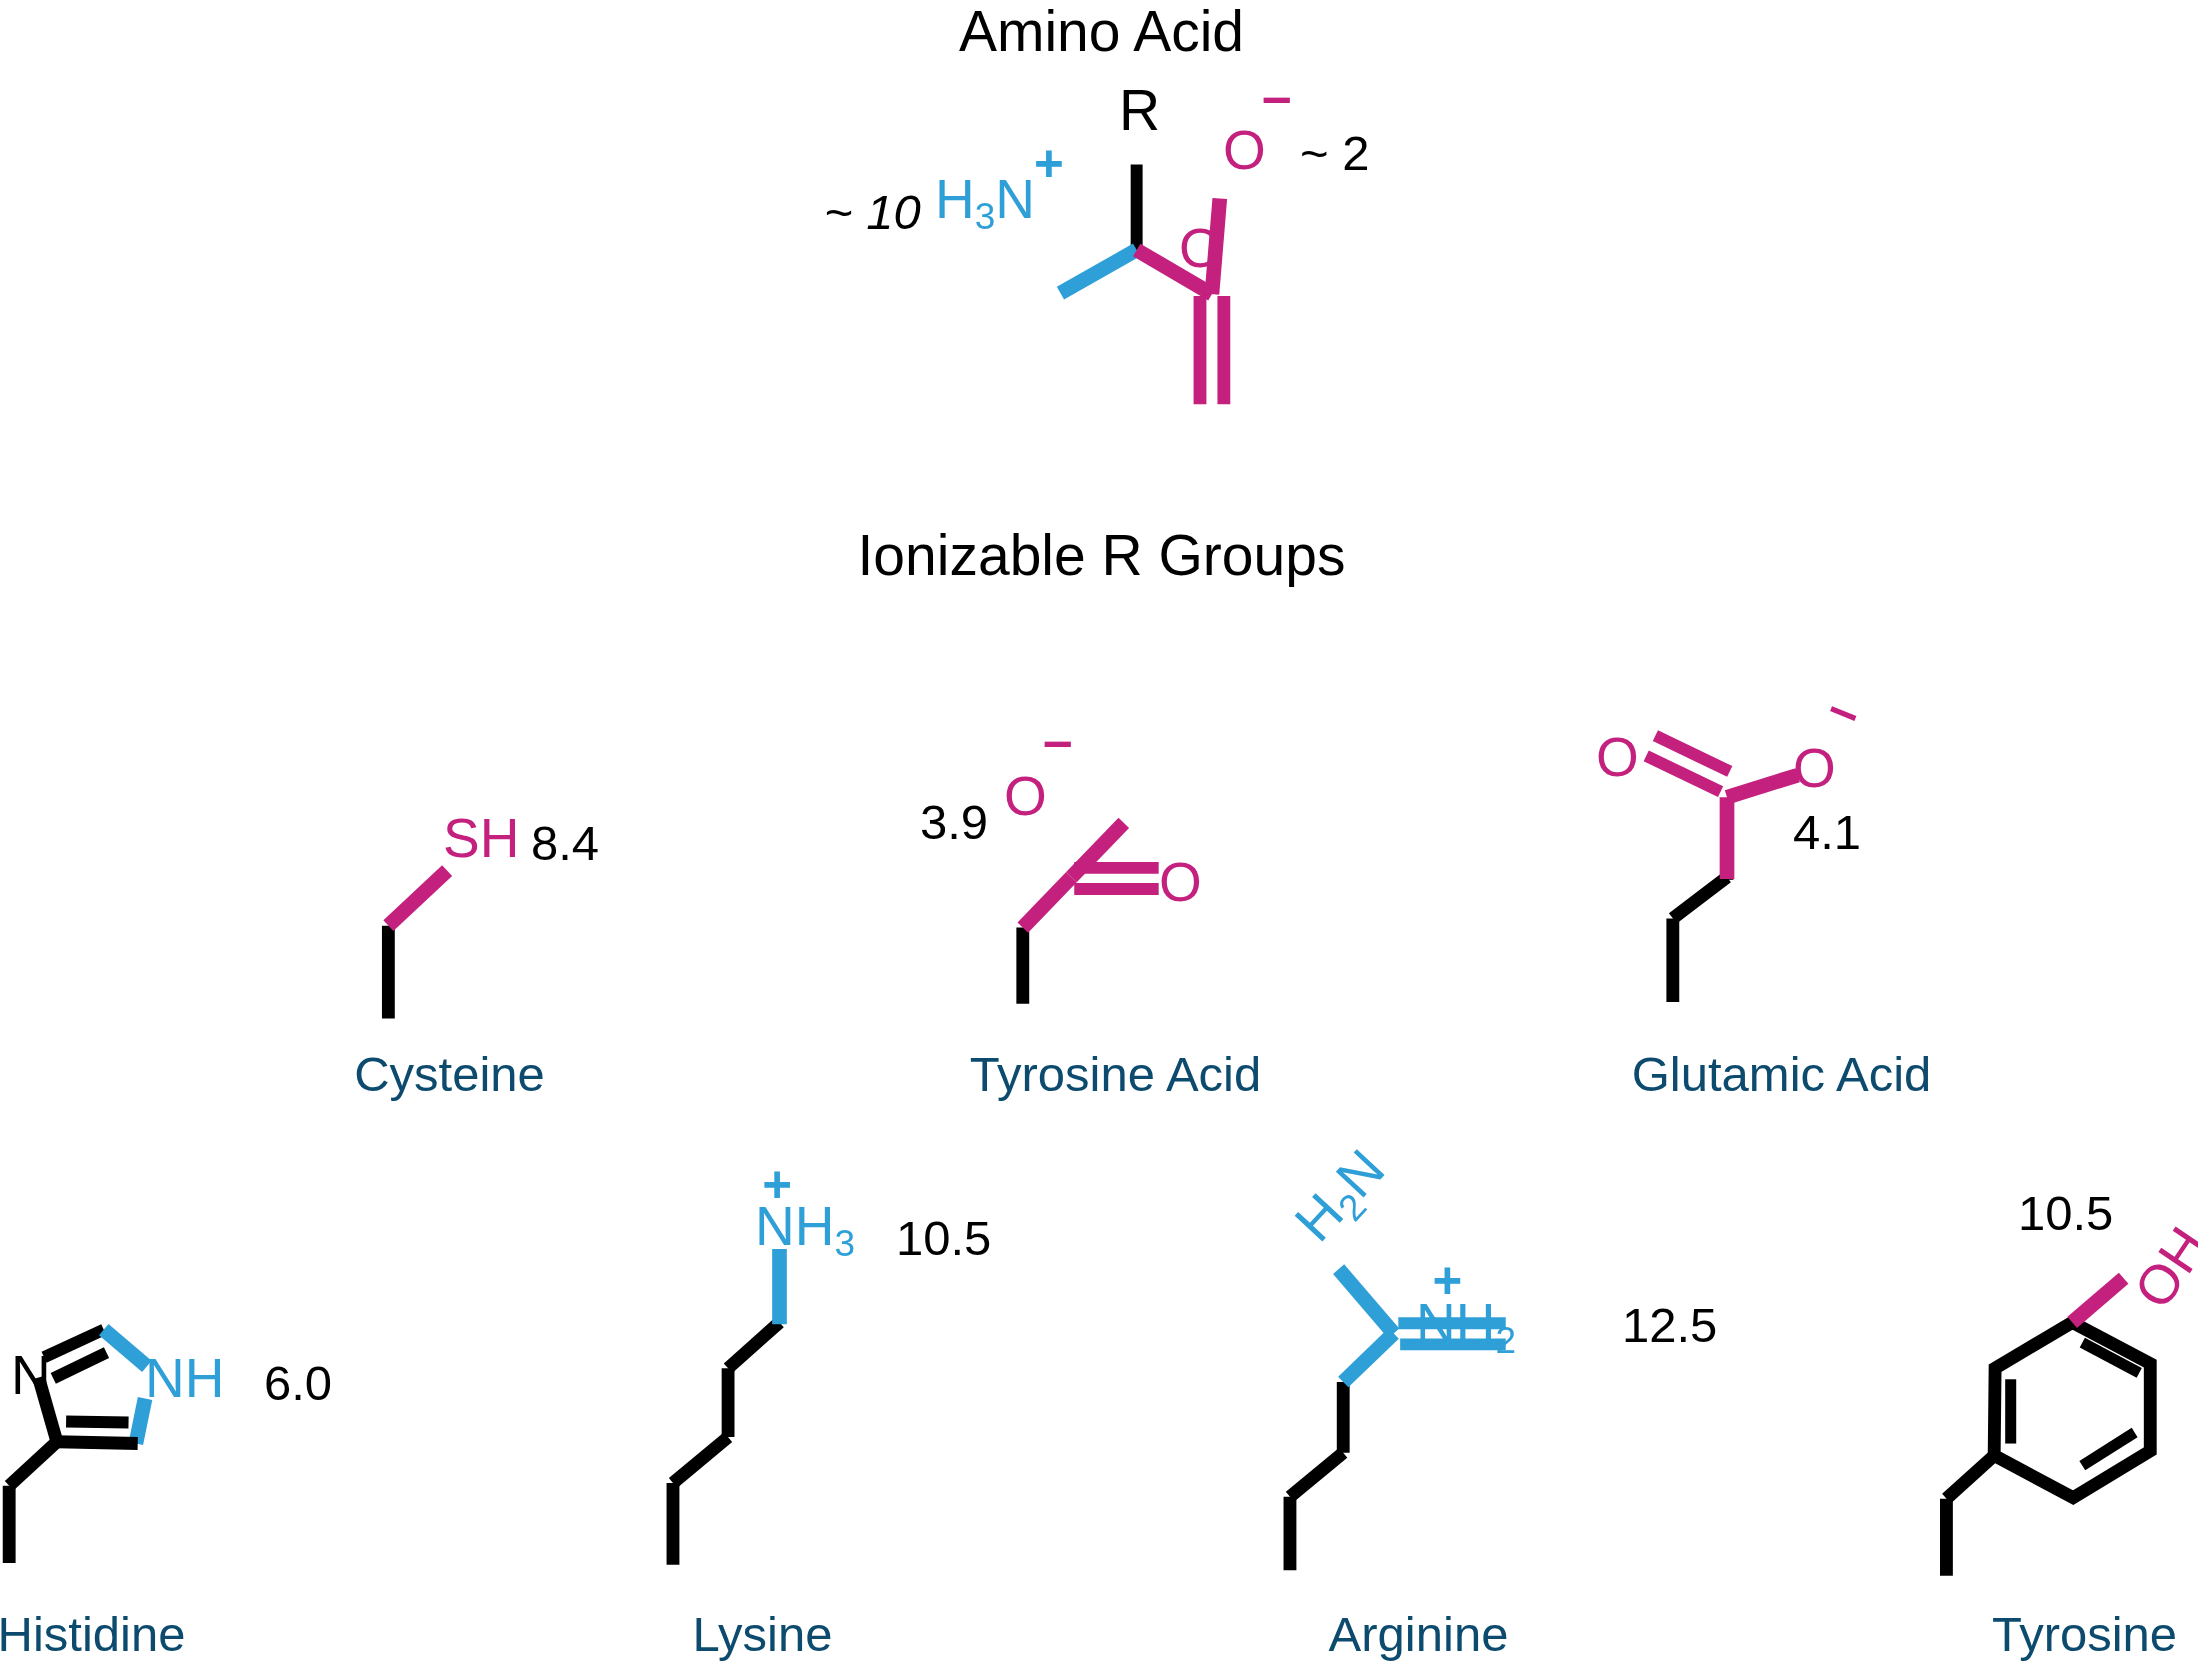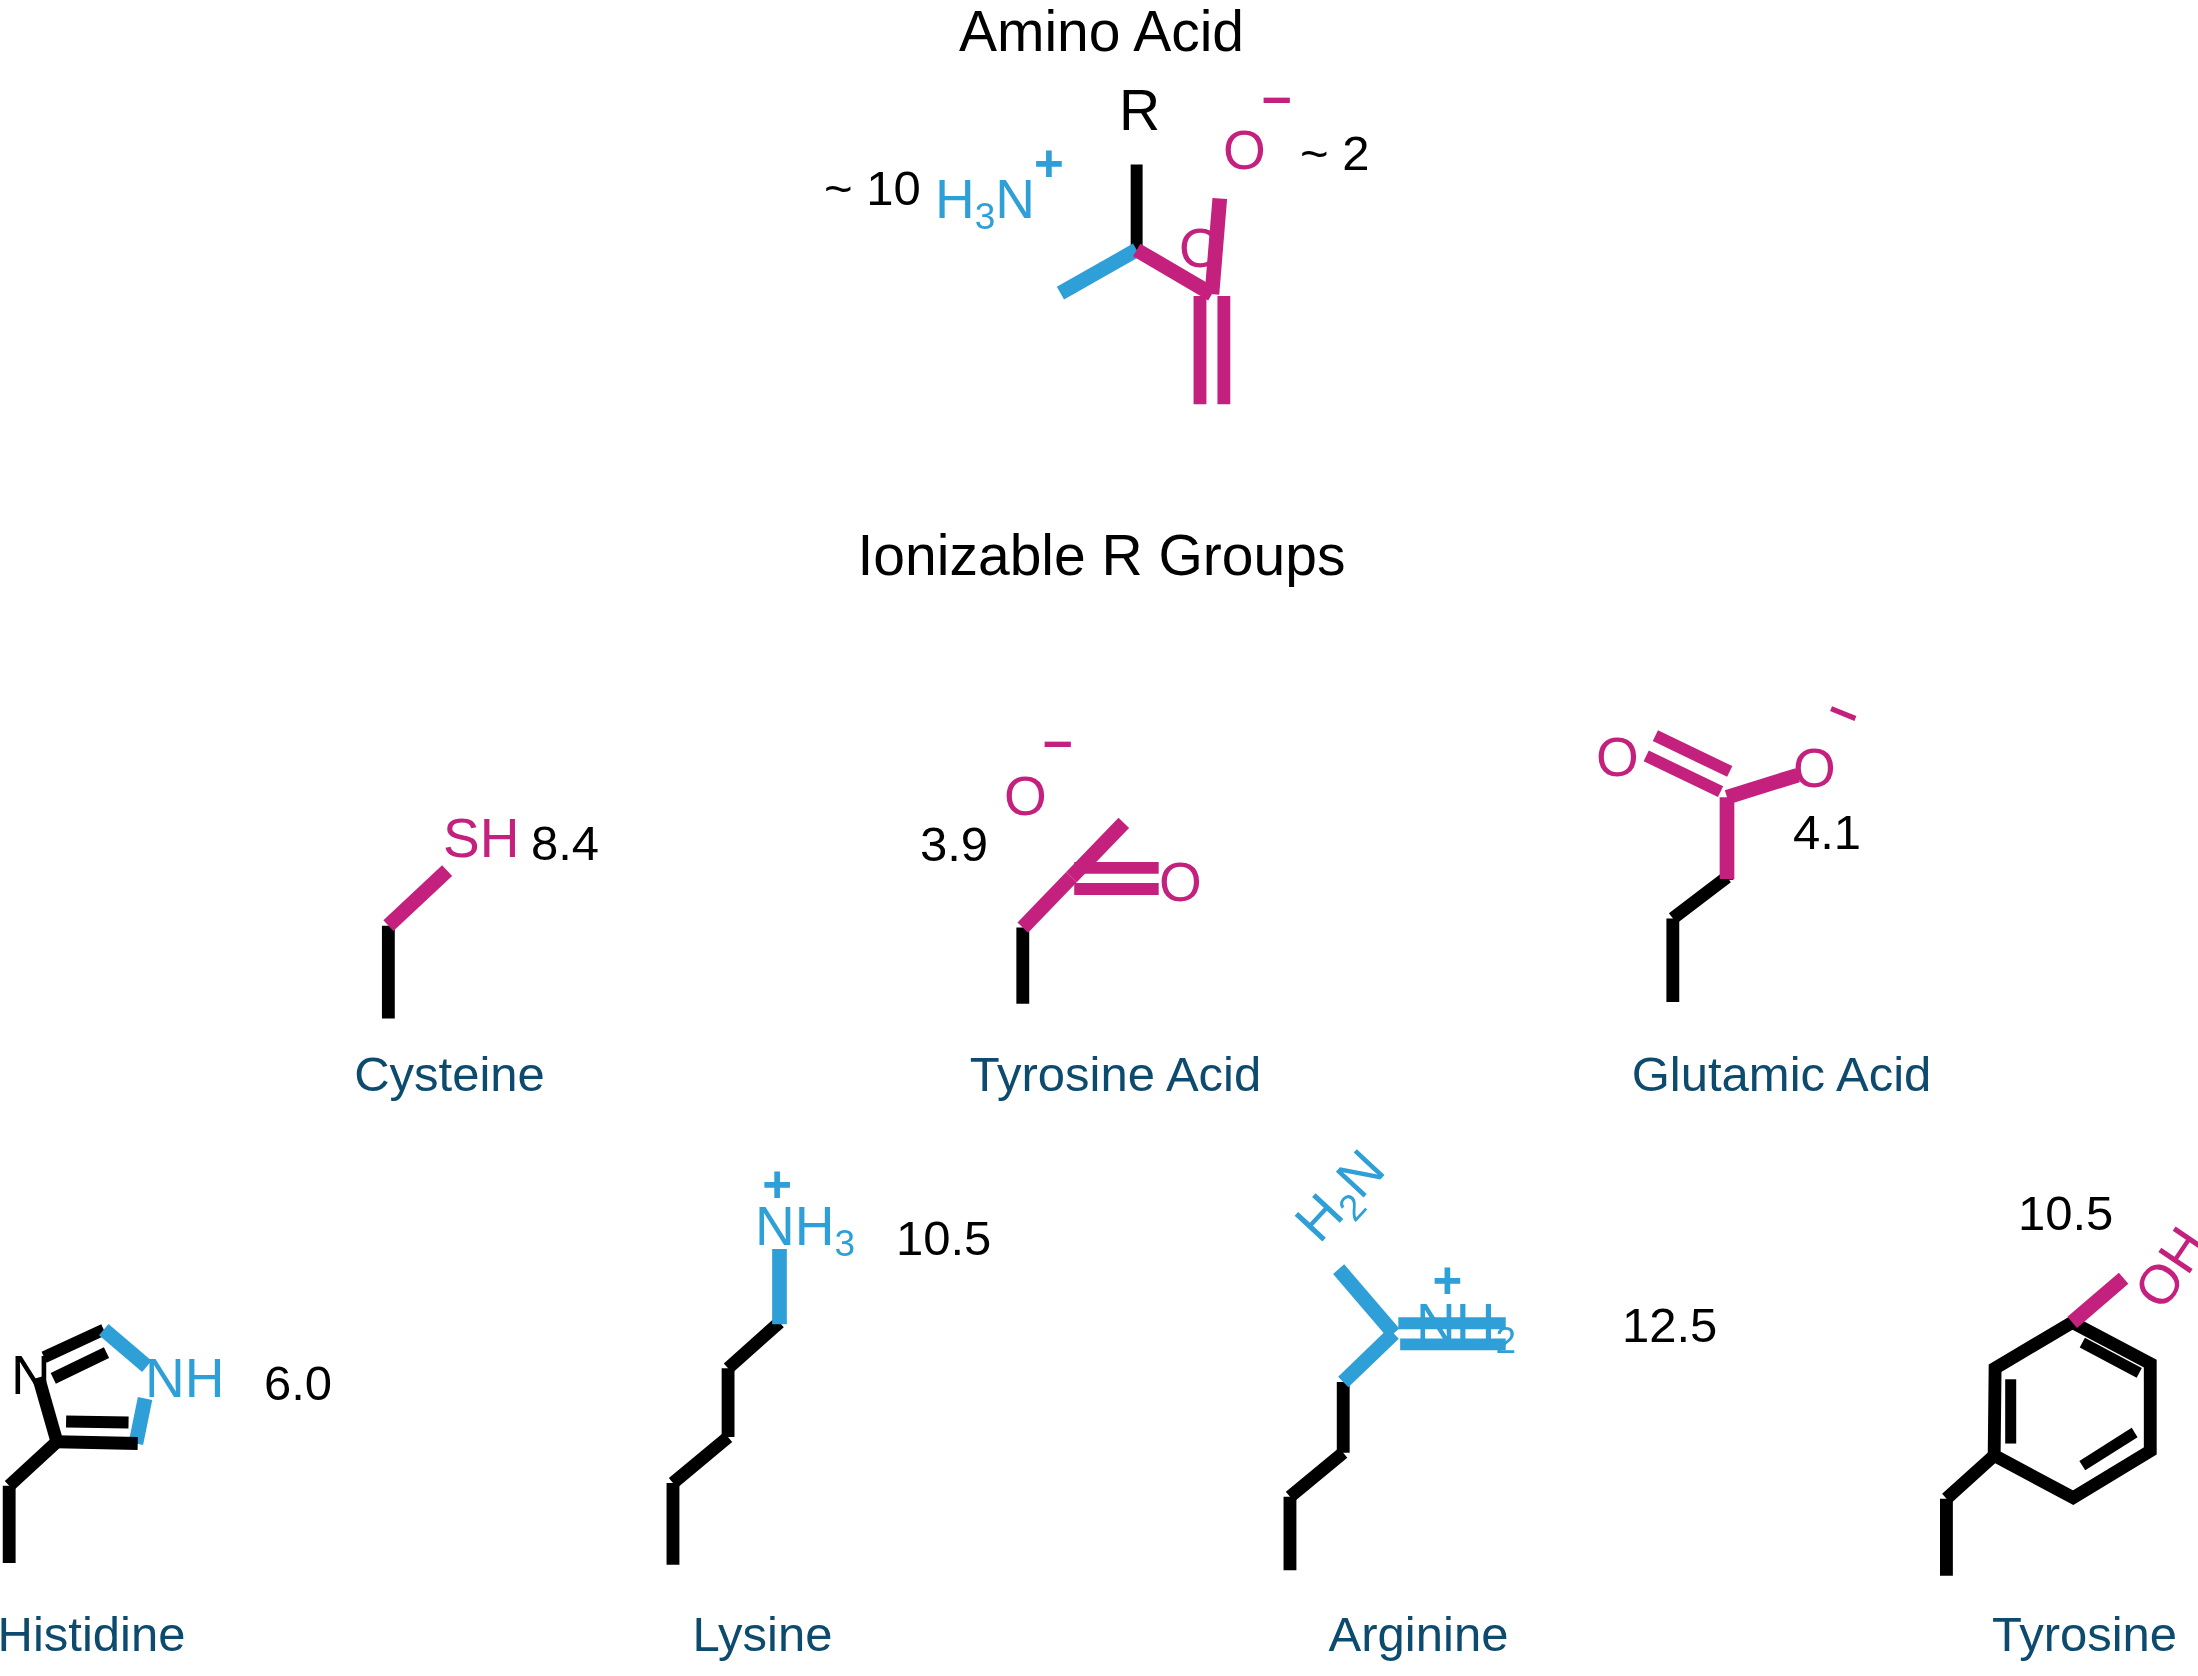--- a/index.html
+++ b/index.html
@@ -104,33 +104,33 @@
   <div class="atom" style="left:935px;top:167px;">
     <span class="blu">H</span><span class="blu sub">3</span><span class="blu">N</span><span class="blu chg" style="position:absolute;left:99px;top:-33px;font-size:51px;">+</span>
   </div>
 
   <div class="atom" style="left:1223px;top:118px;">
     <span class="mag">O</span><span class="mag chgm" style="position:absolute;left:39px;top:-21px;font-size:53px;">–</span>
   </div>
 
   <div class="atom mag" style="left:1179px;top:216px;">O</div>
 
-  <div class="pk" style="left:824px;top:160px;">~ 10</div>
+  <div class="pk" style="left:824px;top:184px;font-style:italic;">~ 10</div>
 
   <div class="pk" style="left:1300px;top:125px;">~ 2</div>
 
   <div class="atom mag" style="left:443px;top:806px;">SH</div>
   <div class="pk" style="left:531px;top:815px;">8.4</div>
   <div class="lbl" style="left:266px;top:1046px;width:367px;">Cysteine</div>
 
   <div class="atom" style="left:1004px;top:764px;">
     <span class="mag">O</span><span class="mag chgm" style="position:absolute;left:39px;top:-23px;font-size:53px;">–</span>
   </div>
   <div class="atom mag" style="left:1159px;top:850px;">O</div>
-  <div class="pk" style="left:920px;top:816px;">3.9</div>
+  <div class="pk" style="left:920px;top:794px;">3.9</div>
   <div class="lbl" style="left:932px;top:1046px;width:367px;">Tyrosine Acid</div>
 
   <div class="atom mag" style="left:1596px;top:725px;">O</div>
   <div class="atom" style="left:1793px;top:736px;">
     <span class="mag">O</span><span class="mag chgm" style="position:absolute;left:37px;top:-26px;font-size:53px;transform:rotate(22deg);">–</span>
   </div>
   <div class="pk" style="left:1793px;top:804px;">4.1</div>
   <div class="lbl" style="left:1598px;top:1046px;width:367px;">Glutamic Acid</div>
 
   <div class="atom" style="left:11px;top:1343px;">N</div>

